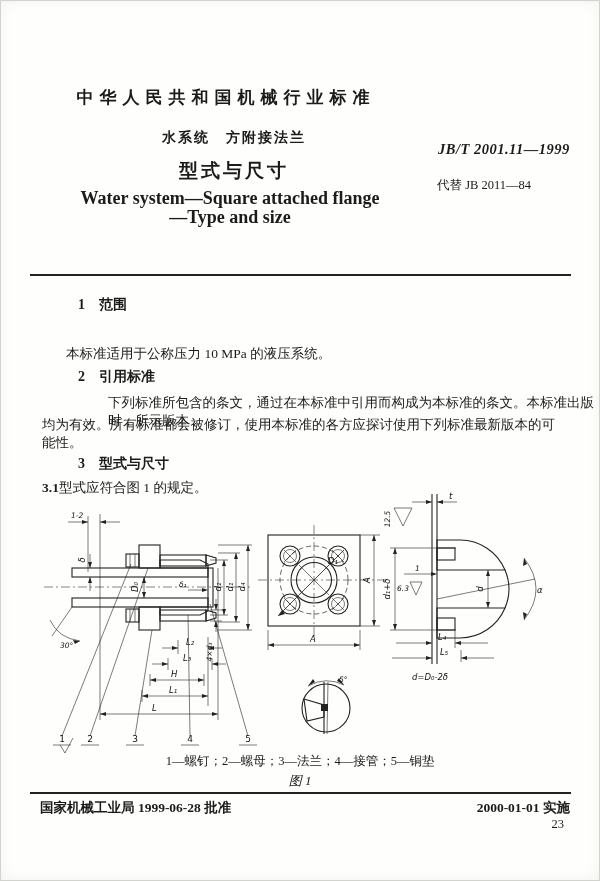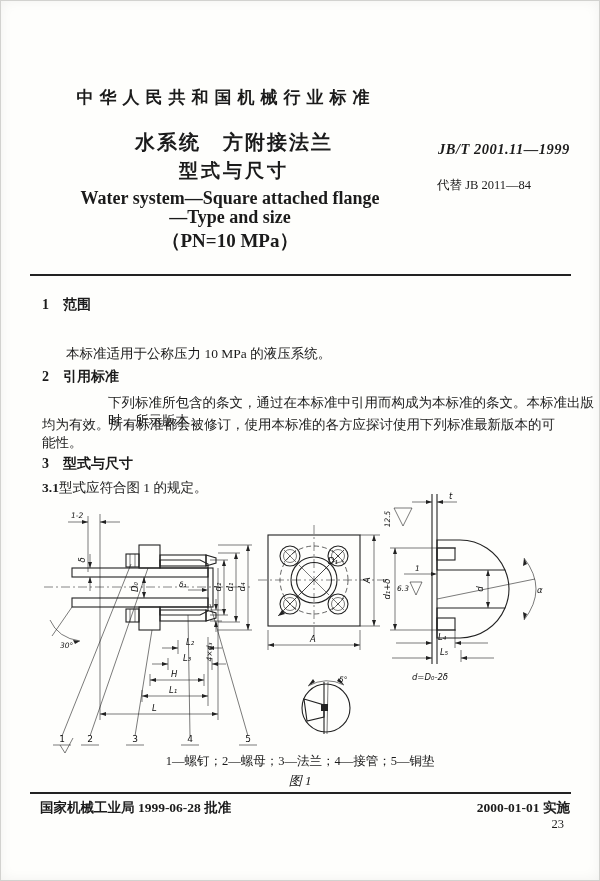--- a/index.html
+++ b/index.html
@@ -4,27 +4,27 @@
 <style>
   html,body{margin:0;padding:0;background:#e8e8e6;}
   .page{position:relative;width:600px;height:881px;background:#fefefdfa;background:#fefefc;
         font-family:"Liberation Serif","DejaVu Serif",serif;color:#1b1b1b;overflow:hidden;
         box-shadow:inset 0 0 0 1px #d2d2cf, inset 0 0 14px rgba(0,0,0,.06);}
   .abs{position:absolute;}
   .ctr{text-align:center;}
   .b{font-weight:bold;}
   .rule{position:absolute;background:#222;height:2px;}
   .org{font-size:17px;letter-spacing:6px;font-weight:bold;}
-  .t1{font-size:20px;font-weight:bold;letter-spacing:2px;}
+  .t1{font-size:14px;font-weight:bold;letter-spacing:2px;}
   .t2{font-size:19px;font-weight:bold;letter-spacing:3px;}
   .stdno{font-size:14.5px;font-weight:bold;font-style:italic;letter-spacing:.5px;}
   .rep{font-size:12.5px;}
   .en{font-size:18px;font-weight:bold;}
   .pn{font-size:19px;font-weight:bold;}
-  .h{font-size:14px;font-weight:bold;}
+  .h{font-size:14px;font-weight:bold;margin-left:36px;}
   .h .num{margin-right:14px;}
   .p{font-size:13.5px;}
   .cap{font-size:12.5px;}
   .fig{font-size:13px;font-style:italic;}
   .ft{font-size:13.5px;font-weight:bold;}
   .pgno{font-size:12.5px;}
   
   .ln{stroke:#222;stroke-width:1.1;fill:none;}
   .tn{stroke:#222;stroke-width:.6;fill:none;}
   .cl{stroke:#222;stroke-width:.55;fill:none;stroke-dasharray:9 3 2 3;}
@@ -39,21 +39,20 @@
 
 <div class="page">
 
   <div class="abs ctr org" style="left:46px;top:86px;width:360px;">中华人民共和国机械行业标准</div>
   <div class="abs ctr t1" style="left:54px;top:129px;width:360px;">水系统　方附接法兰</div>
   <div class="abs ctr t2" style="left:54px;top:158px;width:360px;">型式与尺寸</div>
   <div class="abs stdno" style="left:438px;top:141px;">JB/T 2001.11—1999</div>
   <div class="abs rep" style="left:437px;top:177px;">代替 JB 2011—84</div>
   <div class="abs ctr en" style="left:50px;top:188px;width:360px;">Water system—Square attached flange</div>
   <div class="abs ctr en" style="left:50px;top:207px;width:360px;">—Type and size</div>
-  <div class="abs ctr pn" style="left:40px;top:228px;width:380px;">（PN=10 MPa）</div>
   <div class="rule" style="left:30px;top:274px;width:541px;"></div>
 
   <div class="abs h" style="left:42px;top:296px;">
     <span class="num">1</span><span>范围</span>
   </div>
   <div class="abs p" style="left:66px;top:345px;">本标准适用于公称压力 10 MPa 的液压系统。</div>
 
   <div class="abs h" style="left:42px;top:368px;">
     <span class="num">2</span><span>引用标准</span>
   </div>

